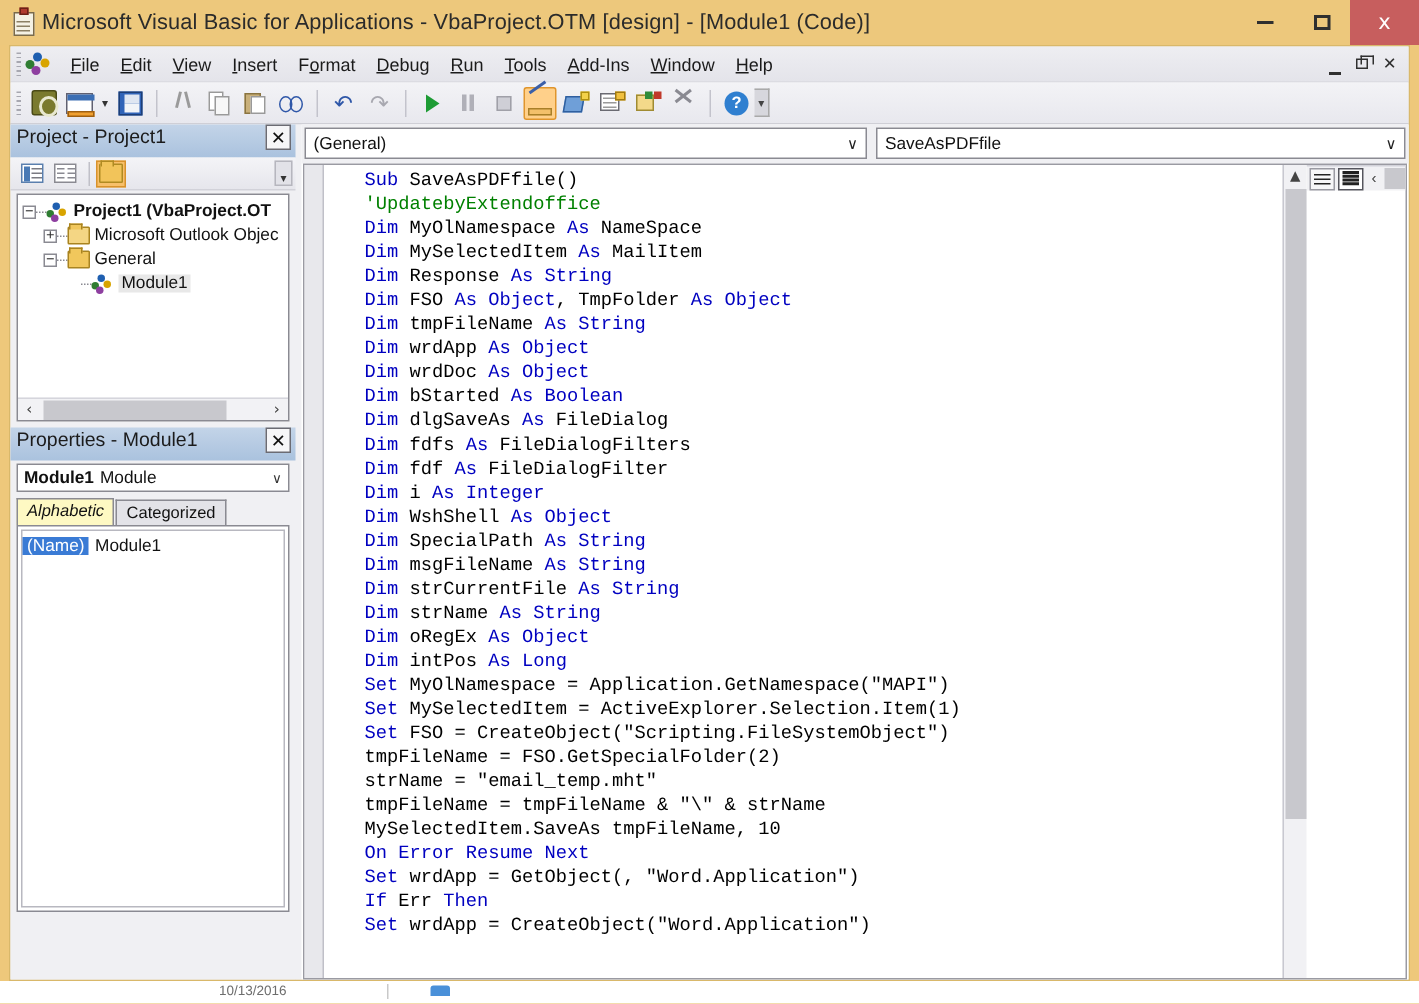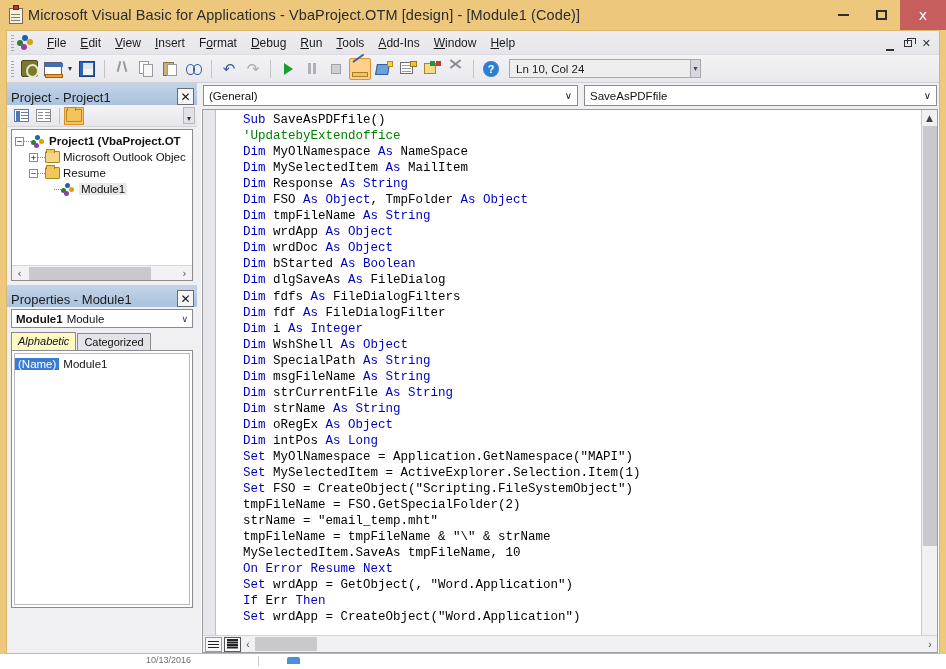--- a/index.html
+++ b/index.html
@@ -164,21 +164,21 @@
   .ic-help{width:16px;height:16px;border-radius:50%;background:#2f7fd0;color:#fff;font-size:11px;
     display:flex;align-items:center;justify-content:center;font-weight:bold;}
 
   
   .body-row { position: relative; height: 570px; width: 100%; display: flex; }
 
   
   .leftpane { width: 190px; flex: 0 0 190px; background: #f0f0f3; position: relative; }
 
   .panel-title {
-    height: 22px; display: flex; align-items: flex-end;
+    height: 22px; display: flex; align-items: flex-start;
     background: linear-gradient(to bottom,#c3d4e8 0%, #aac2de 100%);
     padding-left: 4px;
     gap: 38px;
   }
   .panel-title .ttl { font-size: 13px; color: #1b1b1b; flex: 1 1 auto; }
   .panel-x {
     width: 17px; height: 17px; margin-right: 3px;
     background: #f6f6f8; border: 1px solid #6b6b73;
     display:flex;align-items:center;justify-content:center;
     font-size: 12px; font-weight: bold; color:#111; font-family:"DejaVu Sans",sans-serif;
@@ -272,21 +272,21 @@
     display: flex; align-items: center; padding-left: 5px;
     font-size: 11.5px; color: #111;
   }
   .combo .ar { margin-left: auto; margin-right: 5px; font-size: 10px; color: #222; }
   .combo.left { flex: 0 0 375px; }
   .combo.right { flex: 1 1 auto; gap: 28px; }
 
   .code-area {
     position: relative; flex: 1 1 auto; border: 1px solid #9a9aa2;
     margin: 0 1px 0 1px; background: #ffffff; overflow: hidden;
-    display: flex; flex-direction: column; justify-content: center;
+    display: flex;  justify-content: center;
   }
   .code-scrollrow { flex: 1 1 auto; display: flex; position: relative; }
   .code-margin { width: 13px; flex: 0 0 13px; background: #e8e8ec; border-right: 1px solid #c0c0c8; }
   .code-text {
     flex: 1 1 auto; padding: 2px 0 0 0; overflow: hidden;
     font-family: "Liberation Mono", "DejaVu Sans Mono", monospace;
     font-size: 12.5px; line-height: 16.05px; white-space: pre;
   }
   .code-text .ln { padding-left: 27px; }
   .kw  { color: #0000c0; }
@@ -460,21 +460,20 @@
           </span>
         </div>
       <div class="tb-btn">
           <span class="ic ic-tools"></span>
         </div>
       <span class="tb-sep"></span>
       <div class="tb-btn">
           <span class="ic-help">?</span>
         </div>
 
-      <div class="pos-box">Ln 10, Col 24</div>
       <div class="pos-grip">▾</div>
     </div>
 
     <div class="body-row">
 
       <div class="leftpane">
 
         <div class="panel-title">
           <span class="ttl">Project - Project1</span>
           <span class="panel-x">✕</span>
@@ -508,21 +507,21 @@
               <div class="tree-row" style="padding-left: 14px;">
                 <span class="tw">+</span>
                 <span class="tdash"></span>
                 <span class="fld closedf"></span>
                 <span class="tree-lbl">Microsoft Outlook Objec</span>
               </div>
               <div class="tree-row" style="padding-left: 14px;">
                 <span class="tw">−</span>
                 <span class="tdash"></span>
                 <span class="fld"></span>
-                <span class="tree-lbl">Resume</span>
+                <span class="tree-lbl">General</span>
               </div>
               <div class="tree-row" style="padding-left: 28px;">
                 <span style="width: 11px; flex: 0 0 11px;"></span>
                 <span class="tdash"></span>
                 <span class="vbicon">
                   <i></i>
                   <i></i>
                   <i></i>
                   <i></i>
                 </span>

